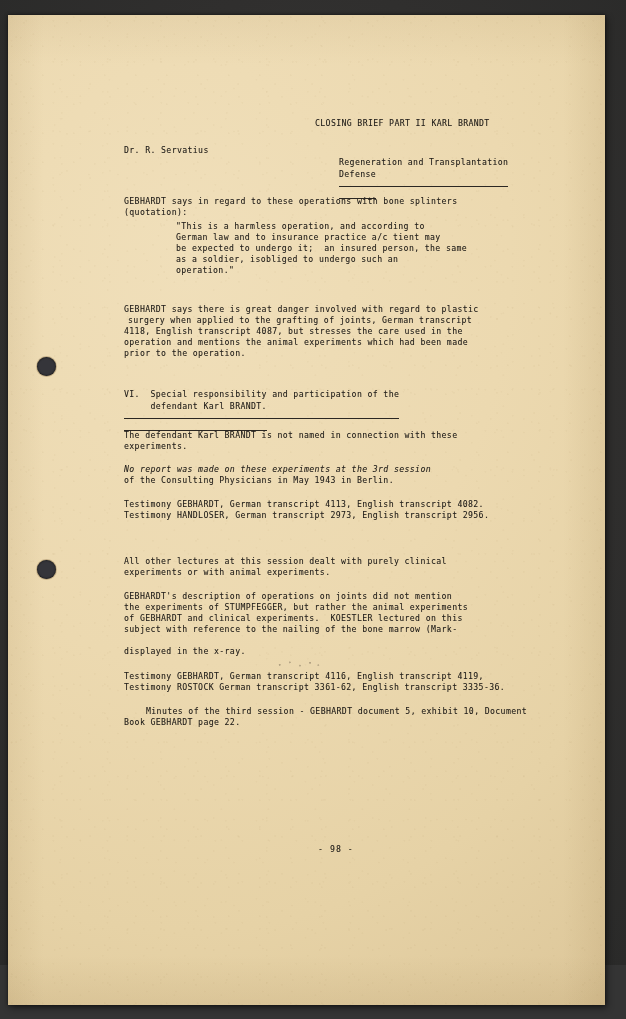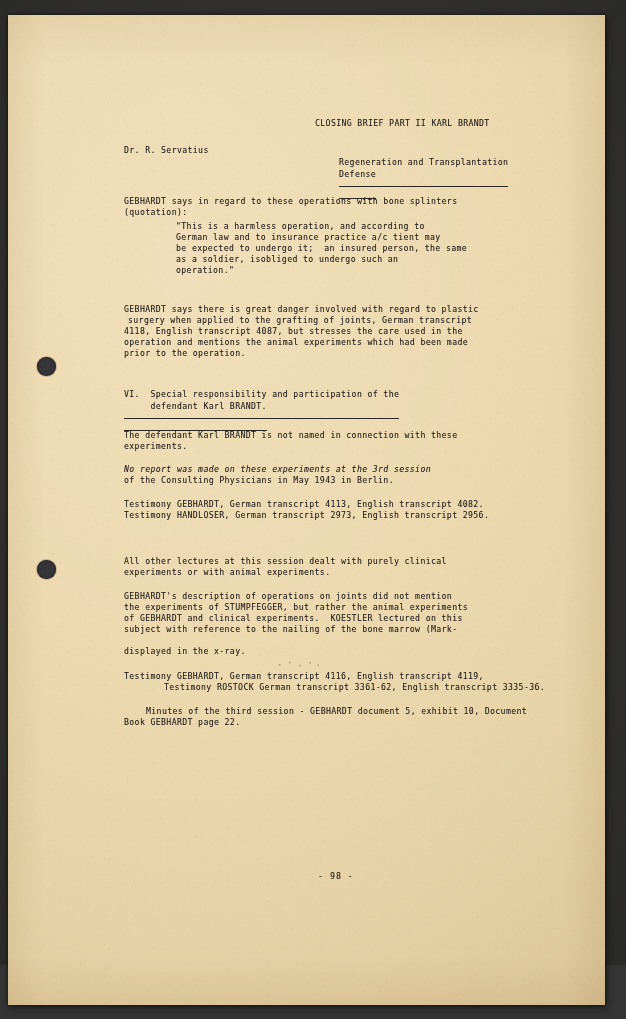--- a/index.html
+++ b/index.html
@@ -193,31 +193,31 @@
 
       
       <div class="tl" style="left:116px; top:576px;">GEBHARDT's description of operations on joints did not mention</div>
       <div class="tl" style="left:116px; top:587px;">the experiments of STUMPFEGGER, but rather the animal experiments</div>
       <div class="tl" style="left:116px; top:598px;">of GEBHARDT and clinical experiments.  KOESTLER lectured on this</div>
       <div class="tl" style="left:116px; top:609px;">subject with reference to the nailing of the bone marrow (Mark-</div>
       <div class="tl" style="left:116px; top:631px;">displayed in the x-ray.</div>
 
       
       <div class="tl" style="left:116px; top:656px;">Testimony GEBHARDT, German transcript 4116, English transcript 4119,</div>
-      <div class="tl" style="left:116px; top:667px;margin-left:40px;">Testimony ROSTOCK German transcript 3361-62, English transcript 3335-36.</div>
+      <div class="tl" style="left:116px; top:667px;">Testimony ROSTOCK German transcript 3361-62, English transcript 3335-36.</div>
 
       
       <div class="tl" style="left:116px; top:691px;padding-left:22px;">Minutes of the third session - GEBHARDT document 5, exhibit 10, Document</div>
       <div class="tl" style="left:116px; top:702px;">Book GEBHARDT page 22.</div>
 
       
       <div id="xray-smudge"></div>
 
       
-      <div class="pagenum tl" style="left:310px; top:829px;margin-top:27px;">- 98 -</div>
+      <div class="pagenum tl" style="left:310px; top:829px;">- 98 -</div>
 
     </div>
 
     <div class="punch-hole" id="punch-hole-upper"></div>
     <div class="punch-hole" id="punch-hole-lower"></div>
 
   </div>
 </div>
 
 </body></html>

